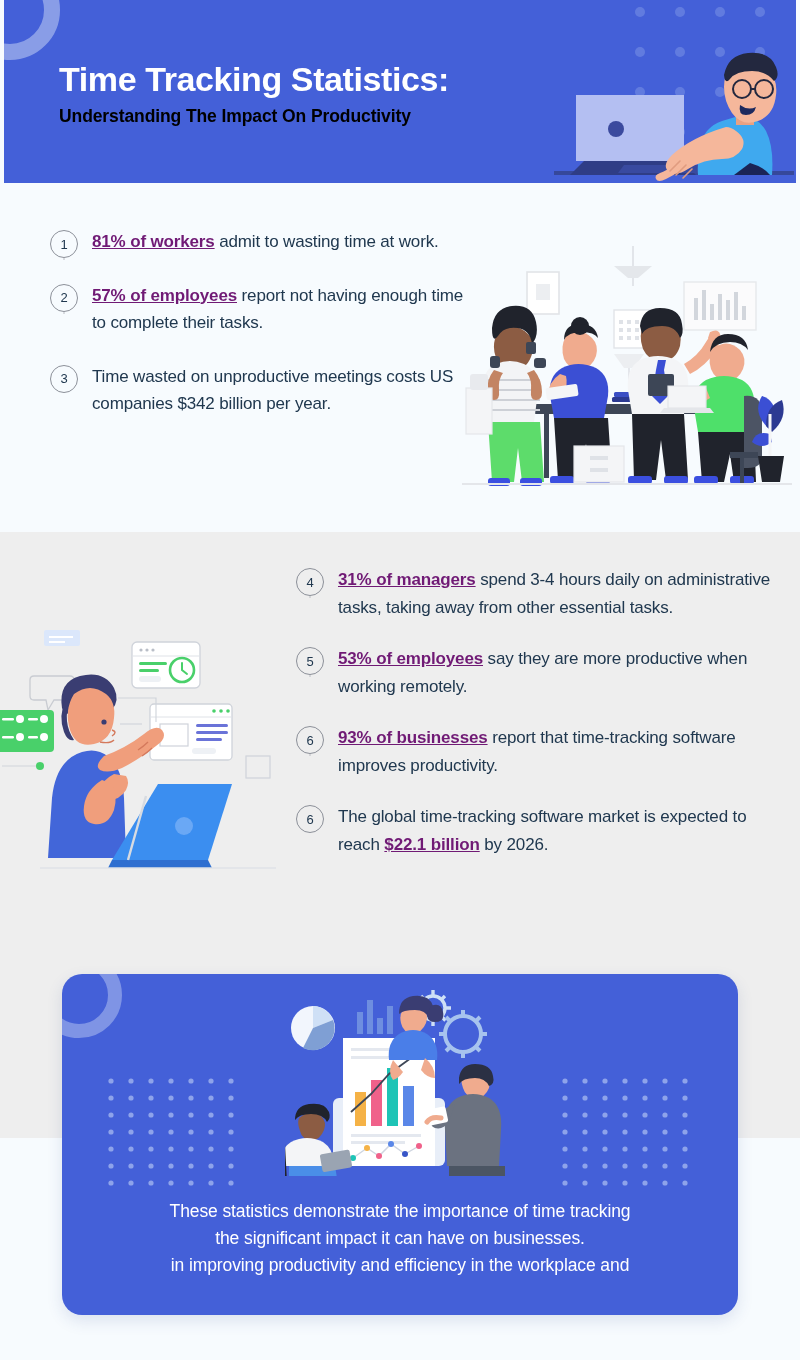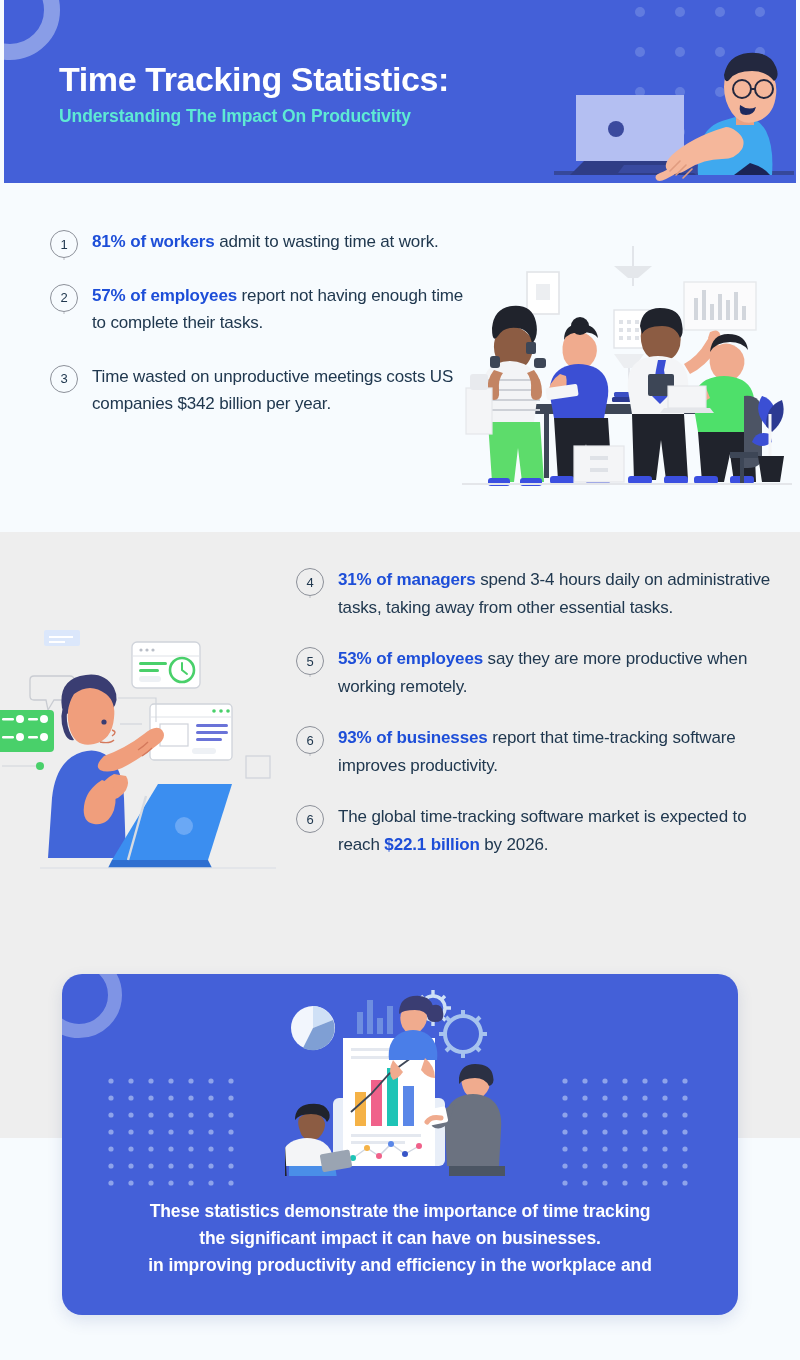--- a/index.html
+++ b/index.html
@@ -24,21 +24,21 @@
   .hdr-dots{
     position:absolute; right:0px; top:0px; width:170px; height:180px;
     opacity:.5;
   }
   .hdr-title-wrap{ position:absolute; left:55px; top:60px; }
   .hdr-title{
     color:#ffffff; font-size:34px; font-weight:bold; letter-spacing:-0.4px;
     line-height:1.12; white-space:nowrap;
   }
   .hdr-sub{
-    color:#5eead4; font-size:17.5px; font-weight:bold; margin-top:8px;
+    color:#000000; font-size:17.5px; font-weight:bold; margin-top:8px;
     letter-spacing:-0.1px; white-space:nowrap;
   }
   .hdr-illus{ position:absolute; right:2px; bottom:0px; width:240px; height:140px; }
 
   
   .sec1{
     position:absolute; left:0; top:183px; width:800px; height:349px;
     background:#f7fbfe;
   }
   .sec2{
@@ -74,21 +74,21 @@
     position:absolute; left:50%; transform:translateX(-50%);
     top:30px; bottom:-2px; width:1px; background:#b9bcc2; z-index:1;
   }
   .item:last-child .connector{ display:none; }
 
   .item-text{
     flex:1; color:#20384f; font-size:17px; line-height:1.62;
     padding-left:10px; padding-bottom:26px; letter-spacing:-0.15px;
   }
   .list-2 .item-text{ padding-bottom:24px; }
-  .hl{ color:#1d4ed8; font-weight:bold; }
+  .hl{ color:#701a75; font-weight:bold;text-decoration:underline; }
 
   
   .illus{ position:absolute; }
   .illus-office{ left:462px; top:228px; width:330px; height:270px; }
   .illus-remote{ left:-4px; top:598px; width:300px; height:275px; }
 
   
   .card{
     position:absolute; left:62px; top:974px; width:676px; height:341px;
     background:#4460d8; border-radius:20px; overflow:hidden;
@@ -102,21 +102,21 @@
   .card-dots-r{ position:absolute; right:48px; top:102px; width:130px; height:110px; }
   .card-illus{
     position:absolute; left:50%; transform:translateX(-50%);
     top:2px; width:230px; height:200px;
   }
   .card-text{
     position:absolute; left:52px; right:52px; bottom:36px;
     color:#ffffff; font-size:17.5px; line-height:1.55;
     text-align:center; letter-spacing:-0.1px;
   }
-  .card-text span{ display:block;font-weight:bold; }
+  .card-text span{ display:block; }
 </style>
 </head>
 <body>
 
 <div class="page">
 
   <div class="header">
 
     <div class="hdr-ring"></div>
 

